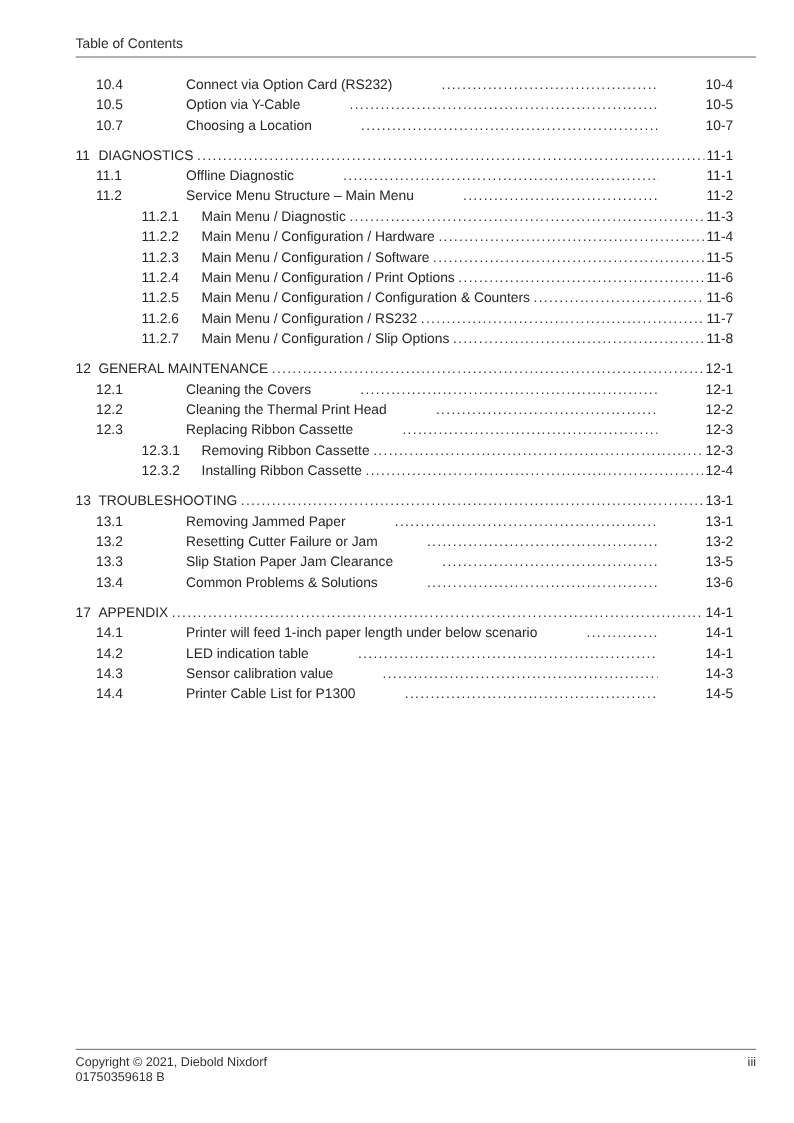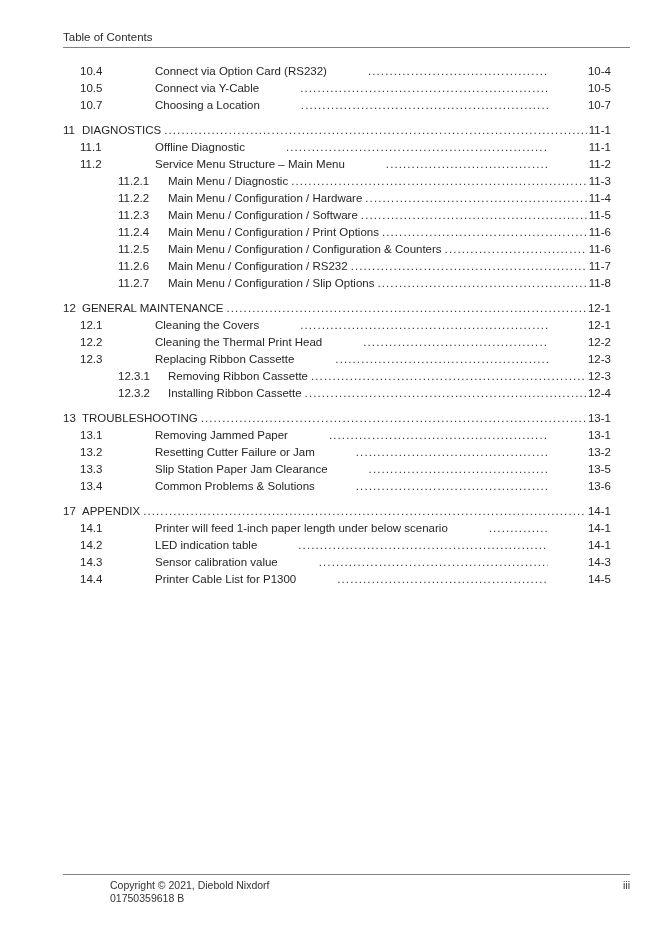--- a/index.html
+++ b/index.html
@@ -77,21 +77,21 @@
     right: 32px;
     top: 874px;
     border-top: 1.4px solid #808080;
     padding-top: 4px;
     font-size: 10.5px;
     line-height: 13px;
     color: #333333;
     display: flex;
     align-items: flex-start;
   }
-  .doc-footer .footer-left { flex: 1 1 auto; margin-left: 47px; }
+  .doc-footer .footer-left { flex: 1 1 auto; }
   .doc-footer .footer-right { flex: 0 0 auto; }
 </style>
 </head>
 <body>
 
 <div class="page">
 
   <div class="doc-header">
     <div class="title">Table of Contents</div>
     <div class="rule"></div>
@@ -100,21 +100,21 @@
   <div class="toc">
       <div class="toc-group">
         <div class="toc-row level-2">
           <span class="num">10.4</span>
           <span class="label">Connect via Option Card (RS232)</span>
           <span class="dots"></span>
           <span class="pgnum">10-4</span>
         </div>
         <div class="toc-row level-2">
           <span class="num">10.5</span>
-          <span class="label">Connect via Y-Cable</span>
+          <span class="label">Option via Y-Cable</span>
           <span class="dots"></span>
           <span class="pgnum">10-5</span>
         </div>
         <div class="toc-row level-2">
           <span class="num">10.7</span>
           <span class="label">Choosing a Location</span>
           <span class="dots"></span>
           <span class="pgnum">10-7</span>
         </div>
       </div>

